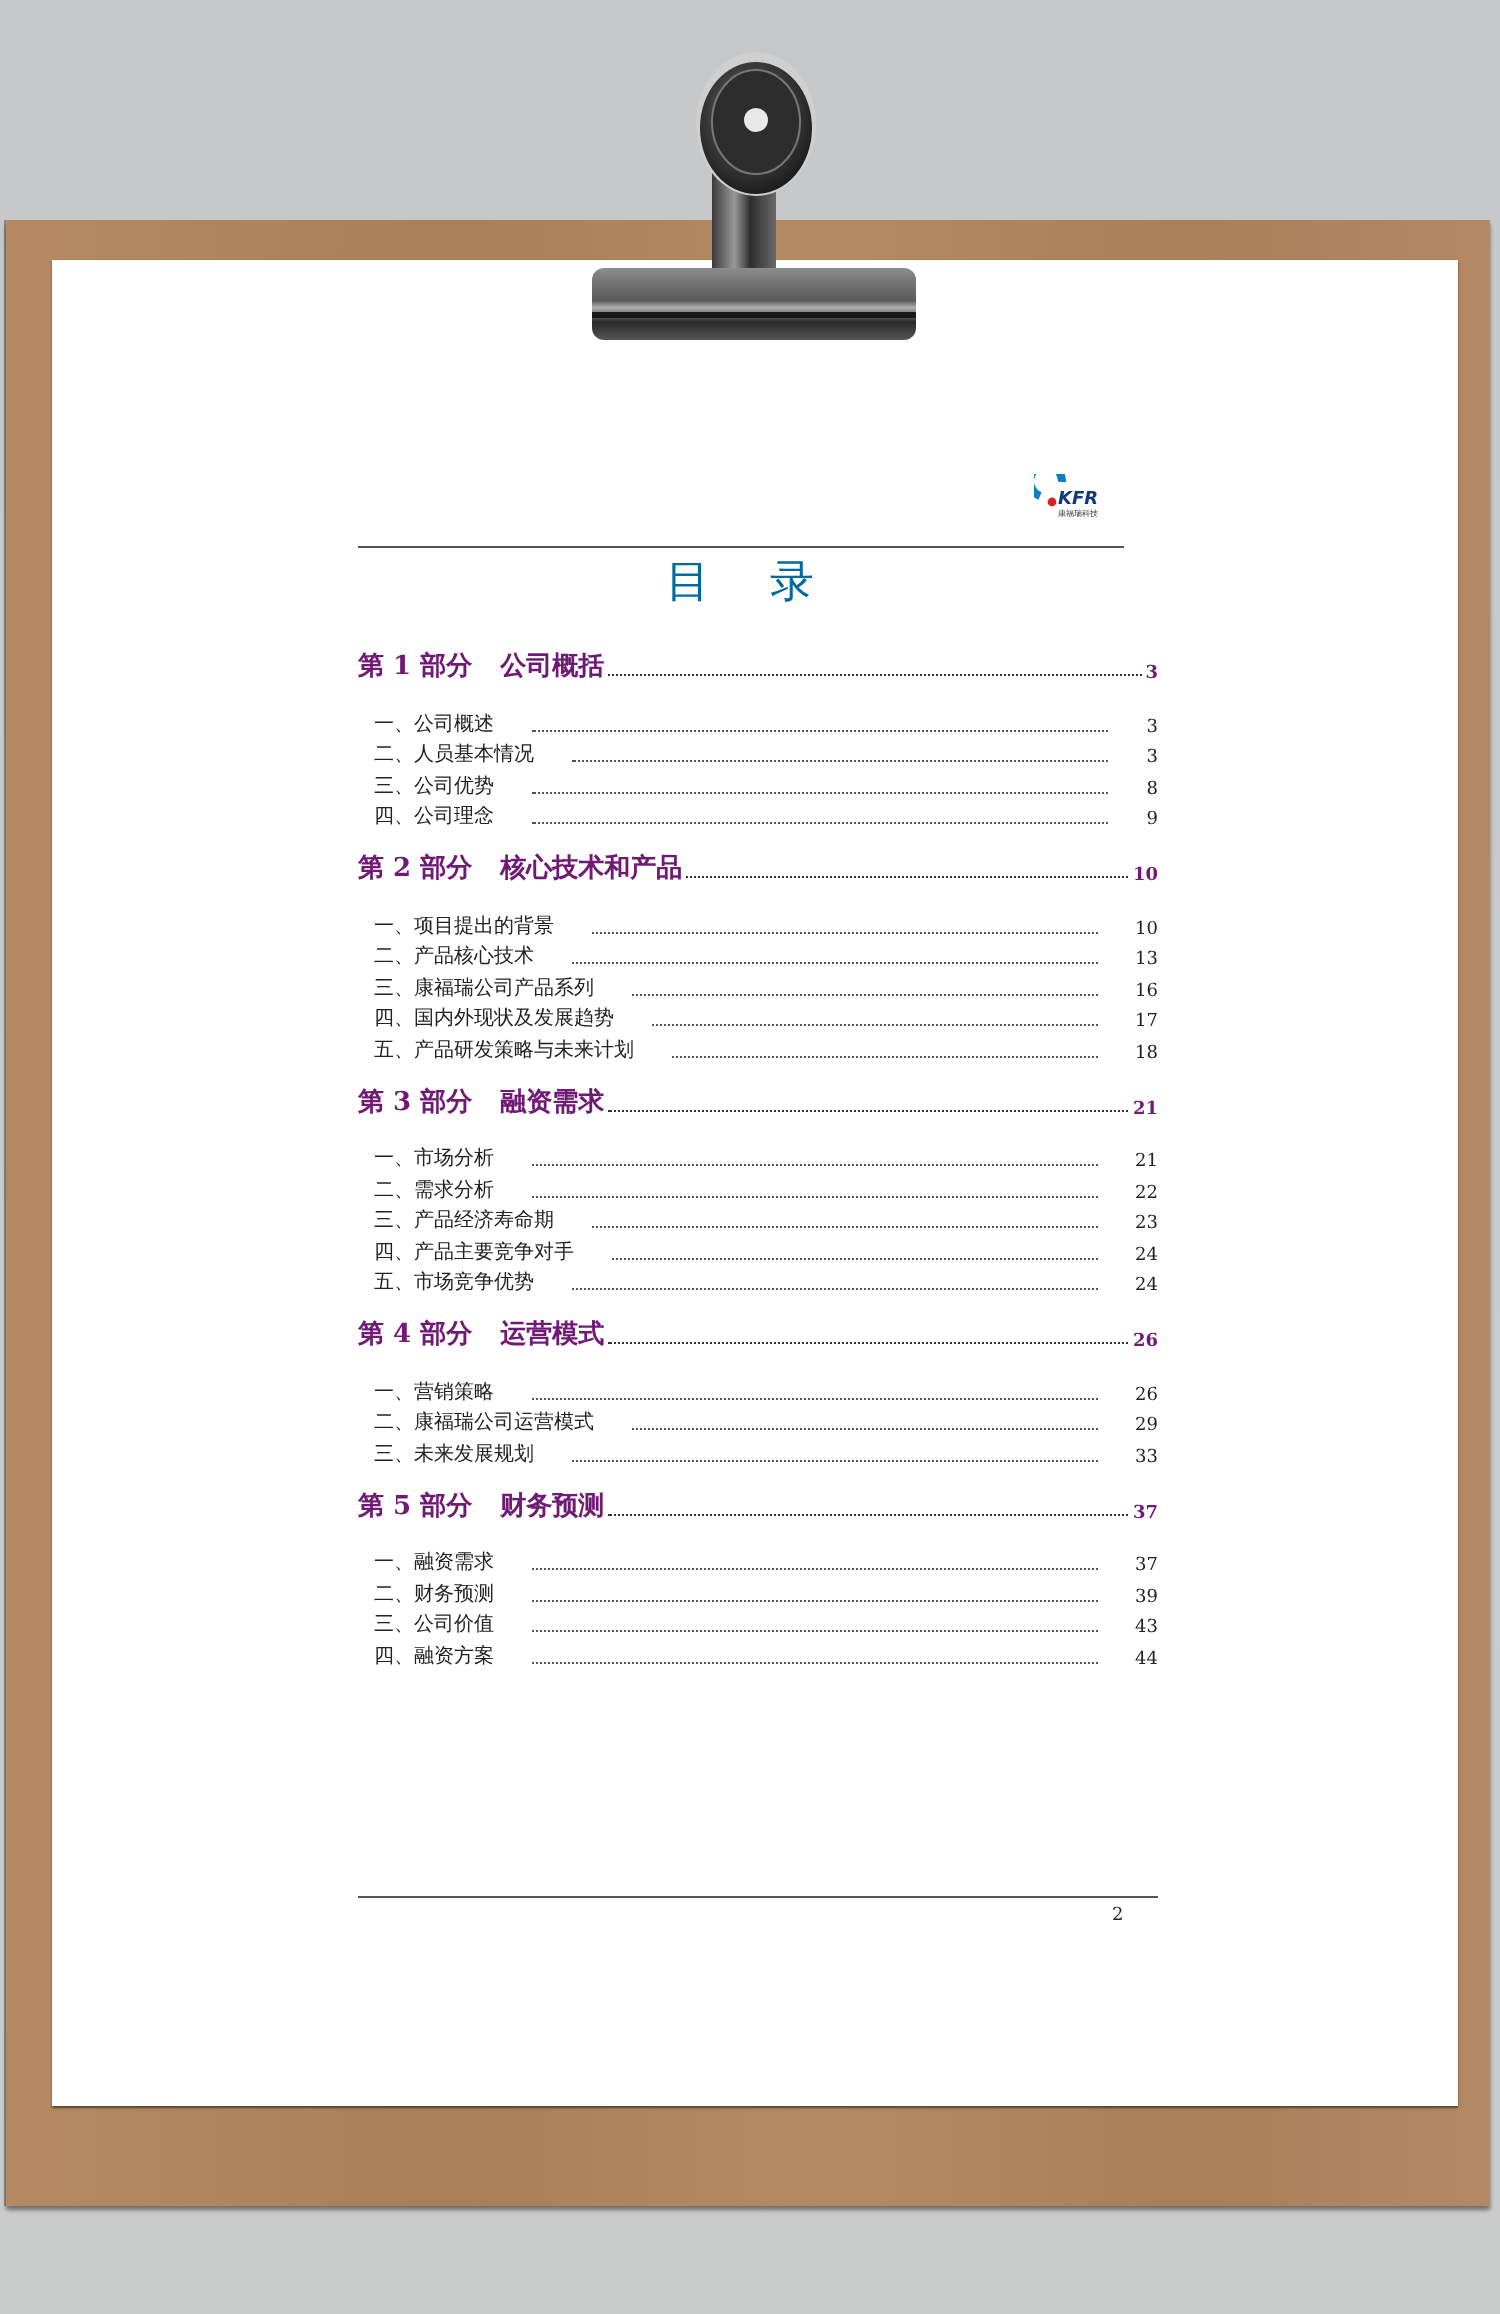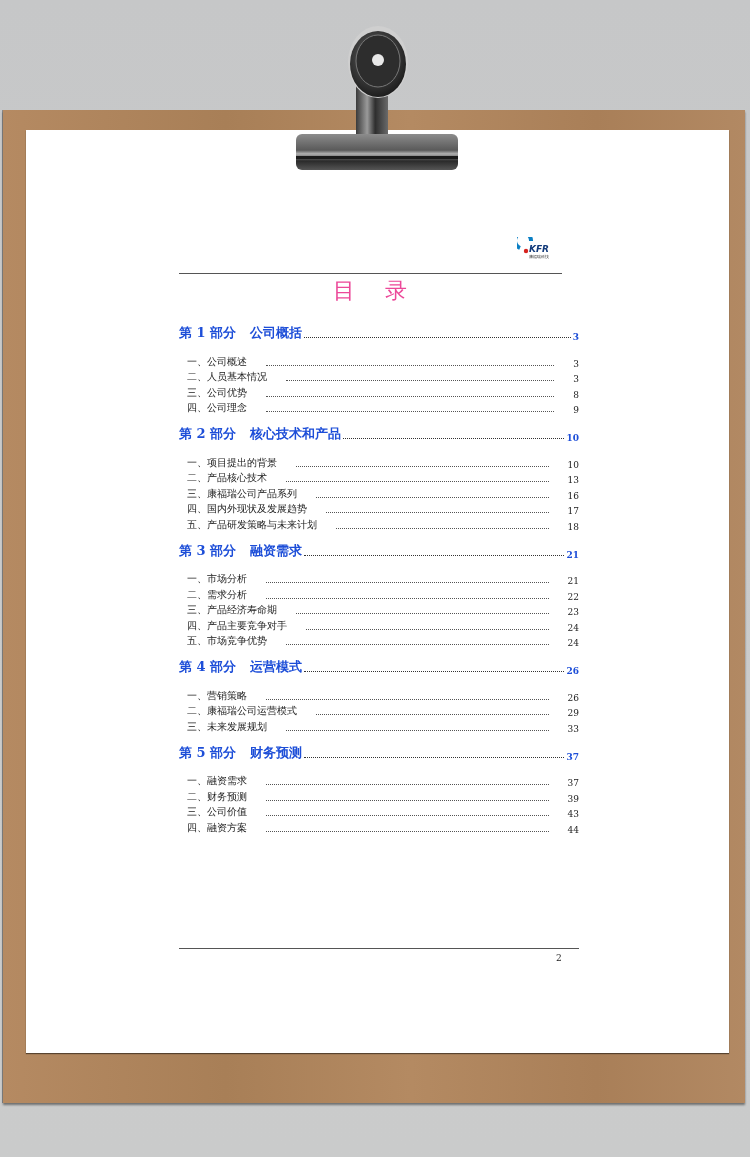--- a/index.html
+++ b/index.html
@@ -17,26 +17,26 @@
     position:absolute; left:26px; top:130px; width:703px; height:923px;
     background:#ffffff;
     box-shadow: 0 1px 1px rgba(0,0,0,0.5);
   }
   .clip { position:absolute; left:282px; top:22px; width:186px; height:150px; }
 
   .logo { position:absolute; left:517px; top:237px; width:42px; height:22px; }
   .hr { position:absolute; height:1px; background:#555; }
   .toc-title {
     position:absolute; left:180px; top:276px; width:380px; text-align:center;
-    font-size:22px; letter-spacing:30px; color:#ec4899; font-family:"DejaVu Sans","Liberation Sans",sans-serif;
+    font-size:22px; letter-spacing:30px; color:#0369a1; font-family:"DejaVu Sans","Liberation Sans",sans-serif;
     padding-left:30px; box-sizing:border-box;
   }
   .toc { position:absolute; left:179px; width:400px; }
   .part {
-    display:flex; align-items:flex-end; font-weight:bold; font-size:13px; color:#1d4ed8;
+    display:flex; align-items:flex-end; font-weight:bold; font-size:13px; color:#701a75;
     height:18px; margin-bottom:11px;
   }
   .part .num { white-space:pre; }
   .part .title { margin-left:14px; }
   .dots { flex:1; border-bottom:1px dotted #333; margin:0 2px 4px 2px; }
   .part .page { font-size:9px; }
   .item {
     display:flex; align-items:flex-end; font-size:10px; color:#222; height:15.5px;
     padding-left:8px;
     gap:17px;

